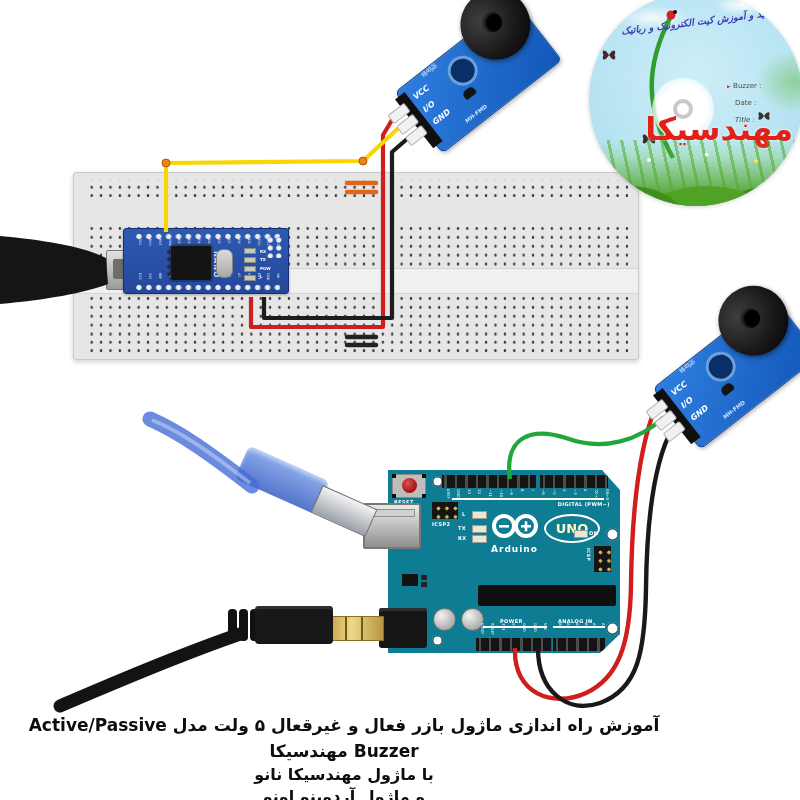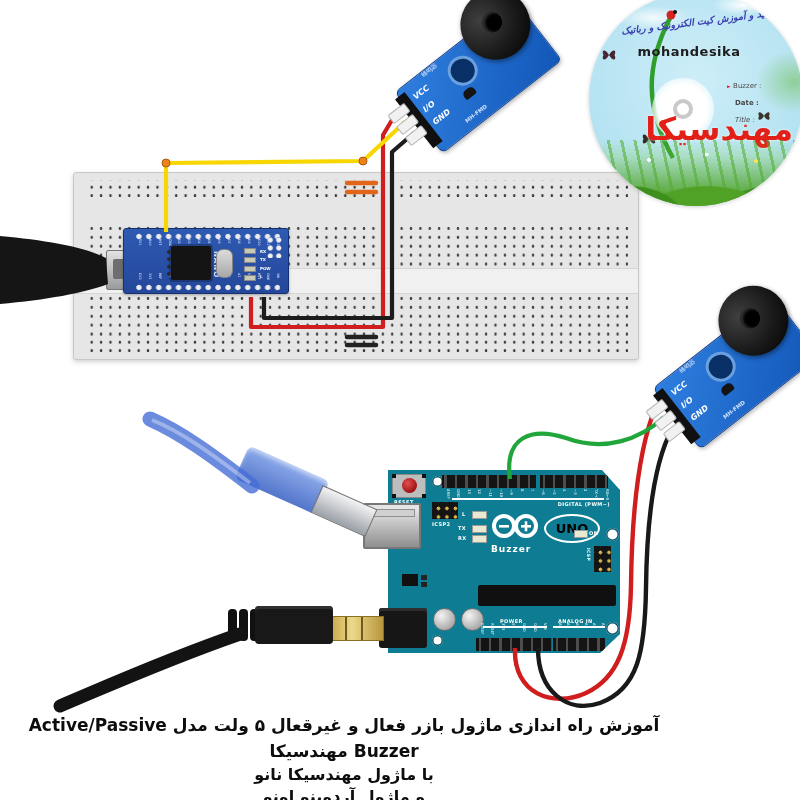--- a/index.html
+++ b/index.html
@@ -55,21 +55,21 @@
   .uno-resetbtn{left:10px;top:4px;width:15px;height:15px;border-radius:50%;
     background:radial-gradient(circle at 38% 35%,#e05050,#a11212 70%);}
   .sm{font-size:5px;color:#fff;font-weight:bold;letter-spacing:.4px;}
   .pinlabels{display:flex;overflow:hidden;}
   .pinlabels span{flex:0 0 10.6px;writing-mode:vertical-rl;font-size:3.8px;color:#fff;overflow:hidden;height:14px;}
   .pinlabels.analog span{flex:0 0 8.7px;}
   .goldgrid{background-color:#141414;background-image:radial-gradient(circle,#d8b34a 1.7px,transparent 2.1px);
     background-size:8.5px 8.5px;background-position:2.2px 2.2px;}
   .ledrect{width:13px;height:6px;background:#e9e9d2;border:1px solid #9a9a9a;}
   .whiteline{height:1.5px;background:#fff;}
-  .uno-oval{border:2.5px solid #fff;border-radius:50%;color:#000000;font-weight:bold;
+  .uno-oval{border:2.5px solid #fff;border-radius:50%;color:#fef9c3;font-weight:bold;
     display:flex;align-items:center;justify-content:center;}
   .capacitor{border-radius:50%;background:radial-gradient(circle at 35% 32%,#f4f4f4,#bcbcbc 55%,#8d8d8d);
     border:1px solid #6f6f6f;}
   .usbport{left:363px;top:503px;width:54px;height:42px;background:linear-gradient(180deg,#e5e5e5 10%,#b9b9b9 55%,#8f8f8f);
     border:2px solid #787878;border-radius:2px;z-index:3;}
   .usbport:after{content:"";position:absolute;left:4px;top:4px;right:4px;height:6px;background:#d0d0d0;border:1px solid #909090;}
   .pwrjack{left:379px;top:608px;width:48px;height:40px;background:#161616;border-radius:3px;z-index:3;
     box-shadow:inset 0 3px 0 #2e2e2e;}
 
   
@@ -245,21 +245,21 @@
     <div class="abs sm" style="left:70px;top:65px;">RX</div>
     <div class="abs ledrect" style="left:84px;top:65px;"></div>
     <svg class="abs" style="left:102px;top:40px;" width="50" height="32">
       <circle cx="14" cy="16" r="10" fill="none" stroke="#fff" stroke-width="4"></circle>
       <circle cx="36" cy="16" r="10" fill="none" stroke="#fff" stroke-width="4"></circle>
       <rect x="9" y="15" width="10" height="2.6" fill="#fff"></rect>
       <rect x="31" y="15" width="10" height="2.6" fill="#fff"></rect>
       <rect x="34.7" y="11.3" width="2.6" height="10" fill="#fff"></rect>
     </svg>
     <div class="abs uno-oval" style="left:156px;top:44px;width:52px;height:25px;font-size:13px;">UNO</div>
-    <div class="abs sm" style="left:103px;top:74px;font-size:9px;letter-spacing:1px;">Buzzer</div>
+    <div class="abs sm" style="left:103px;top:74px;font-size:9px;letter-spacing:1px;">Arduino</div>
     <div class="abs ledrect" style="left:186px;top:60px;width:12px;"></div>
     <div class="abs sm" style="left:201px;top:60px;">ON</div>
     <div class="abs hole" style="left:218px;top:58px;width:13px;height:13px;"></div>
     <div class="abs hole" style="left:218px;top:152px;width:13px;height:13px;"></div>
     <div class="abs goldgrid" style="left:206px;top:76px;width:17px;height:26px;"></div>
     <div class="abs sm" style="left:198px;top:78px;writing-mode:vertical-rl;font-size:4.5px;">ICSP</div>
     <div class="abs" style="left:90px;top:115px;width:138px;height:21px;background:#101010;border-radius:2px;"></div>
     <div class="abs" style="left:14px;top:104px;width:16px;height:12px;background:#111;"></div>
     <div class="abs" style="left:33px;top:105px;width:6px;height:5px;background:#222;"></div>
     <div class="abs" style="left:33px;top:112px;width:6px;height:5px;background:#222;"></div>
@@ -362,27 +362,26 @@
     <div class="abs bz-model" style="left:38px;top:64px;">MH-FMD</div>
   </div>
 
   <div class="abs cd">
     <svg class="abs" style="left:52px;top:14px;" width="70" height="170">
       <path d="M30,10 C4,60 4,102 32,152" stroke="#2f9e2c" stroke-width="4.5" fill="none"></path>
       <circle cx="30" cy="9" r="4.5" fill="#d62222"></circle>
         <circle cx="34" cy="6" r="2" fill="#111"></circle>
     </svg>
     <div class="abs cd-arc" dir="rtl">تولید و آموزش کیت الکترونیک و رباتیک</div>
-    <div class="abs cd-brand">mohandesika</div>
     <div class="abs cd-hub">
         <i></i>
       </div>
     <div class="abs cd-fields">
       <div><span class="mark">►</span> <span>Buzzer :</span></div>
-      <div style="padding-left:8px;font-weight:bold;"><span>Date :</span></div>
+      <div style="padding-left:8px;"><span>Date :</span></div>
       <div style="padding-left:8px;font-style:italic;"><span>Title :</span></div>
     </div>
     <div class="abs cd-fa" dir="rtl">مهندسیکا</div>
     <svg class="abs" style="left:12px;top:56px;" width="16" height="14">
       <path d="M8 7 C4 0 0 2 2.5 7 C0 12 4 14 8 7 C12 0 16 2 13.5 7 C16 12 12 14 8 7" fill="#4a2430"></path>
     </svg>
     <svg class="abs" style="left:52px;top:140px;" width="16" height="14">
       <path d="M8 7 C4 0 0 2 2.5 7 C0 12 4 14 8 7 C12 0 16 2 13.5 7 C16 12 12 14 8 7" fill="#332a20"></path>
     </svg>
     <svg class="abs" style="left:168px;top:118px;" width="14" height="12">

